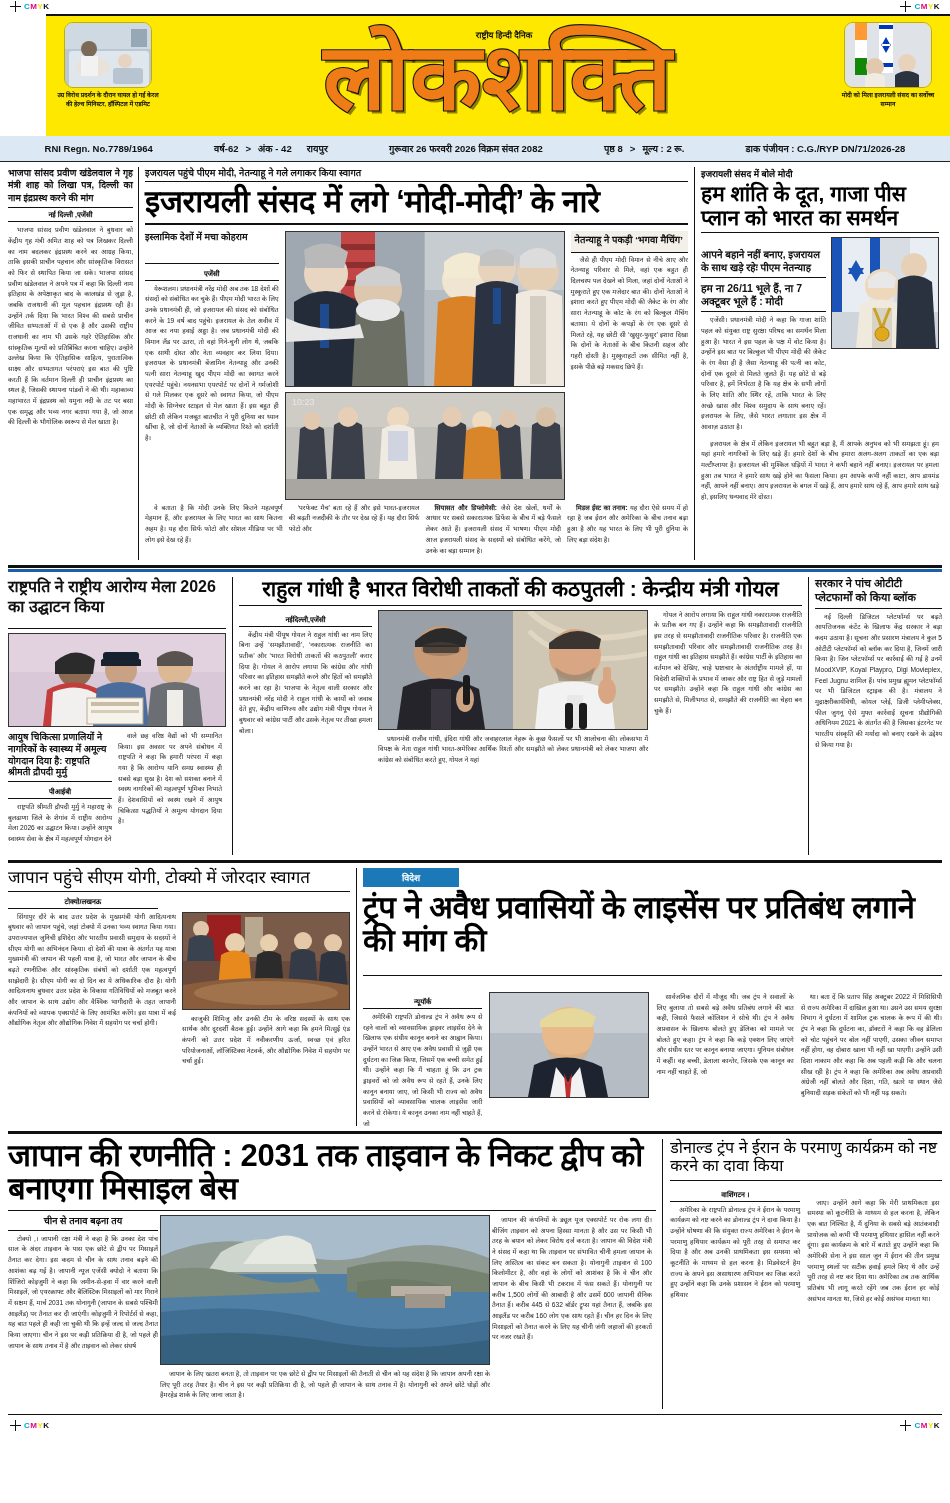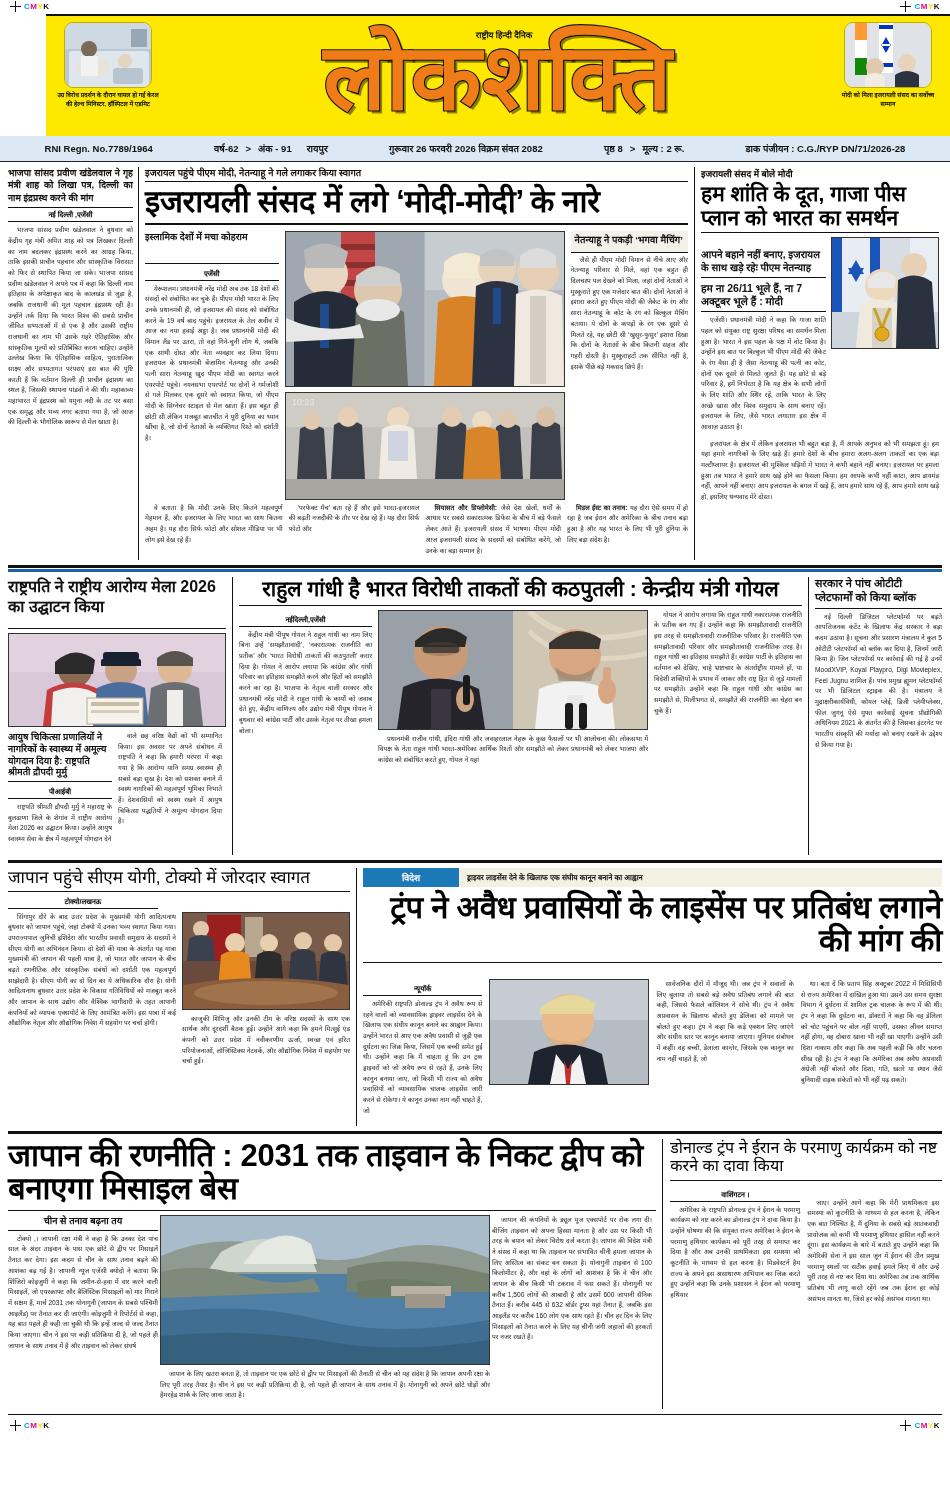--- a/index.html
+++ b/index.html
@@ -144,21 +144,21 @@
     </div>
     <div class="mast-cap">मोदी को मिला इजरायली संसद का सर्वोच्च सम्मान</div>
   </div>
 </div>
 
 <div class="infobar">
   <span>RNI Regn. No.7789/1964</span>
   <span class="grp">
     <span>वर्ष-62</span>
     <span>&gt;</span>
-    <span>अंक - 91</span>
+    <span>अंक - 42</span>
     <span style="margin-left:8px">रायपुर</span>
   </span>
   <span>गुरूवार 26 फरवरी 2026 विक्रम संवत 2082</span>
   <span class="grp">
     <span>पृष्ठ 8</span>
     <span>&gt;</span>
     <span>मूल्य : 2 रू.</span>
   </span>
   <span>डाक पंजीयन : C.G./RYP DN/71/2026-28</span>
 </div>
@@ -465,23 +465,22 @@
             </div>
       </div>
     </div>
   </div>
 
   <div class="vline"></div>
 
   <div style="width:585px; padding-left:6px;">
     <div class="flexrow" style="align-items:stretch;">
       <div class="tag-badge">विदेश</div>
-      <div class="tag-strip">ड्राइवर लाइसेंस देने के खिलाफ एक संघीय कानून बनाने का आह्वान</div>
-    </div>
-    <div class="headline-xl" style="border-bottom:1.5px solid #111; padding:4px 0 4px; margin-bottom:16px;text-align:right;">ट्रंप ने अवैध प्रवासियों के लाइसेंस पर प्रतिबंध लगाने की मांग की</div>
+    </div>
+    <div class="headline-xl" style="border-bottom:1.5px solid #111; padding:4px 0 17px; margin-bottom:16px;">ट्रंप ने अवैध प्रवासियों के लाइसेंस पर प्रतिबंध लगाने की मांग की</div>
     <div class="flexrow" style="gap:7px;">
       <div style="width:120px;">
         <div class="byline" style="border-top:0;">न्यूयॉर्क</div>
         <div class="col-text">
               <p>अमेरिकी राष्ट्रपति डोनाल्ड ट्रंप ने अवैध रूप से रहने वालों को व्यावसायिक ड्राइवर लाइसेंस देने के खिलाफ एक संघीय कानून बनाने का आह्वान किया। उन्होंने भारत से आए एक अवैध प्रवासी से जुड़ी एक दुर्घटना का जिक्र किया, जिसमें एक बच्ची समेत हुई थी। उन्होंने कहा कि मैं चाहता हूं कि उन ट्रक ड्राइवरों को जो अवैध रूप से रहते हैं, उनके लिए कानून बनाया जाए, जो किसी भी राज्य को अवैध प्रवासियों को व्यावसायिक चालक लाइसेंस जारी करने से रोकेगा। ये कानून उनका नाम नहीं चाहते हैं, जो</p>
             </div>
       </div>
       <div style="width:160px;">
         <div class="photo" style="height:106px; border:1px solid #333;">
           <svg width="158" height="104" viewBox="0 0 158 104" preserveAspectRatio="none">

